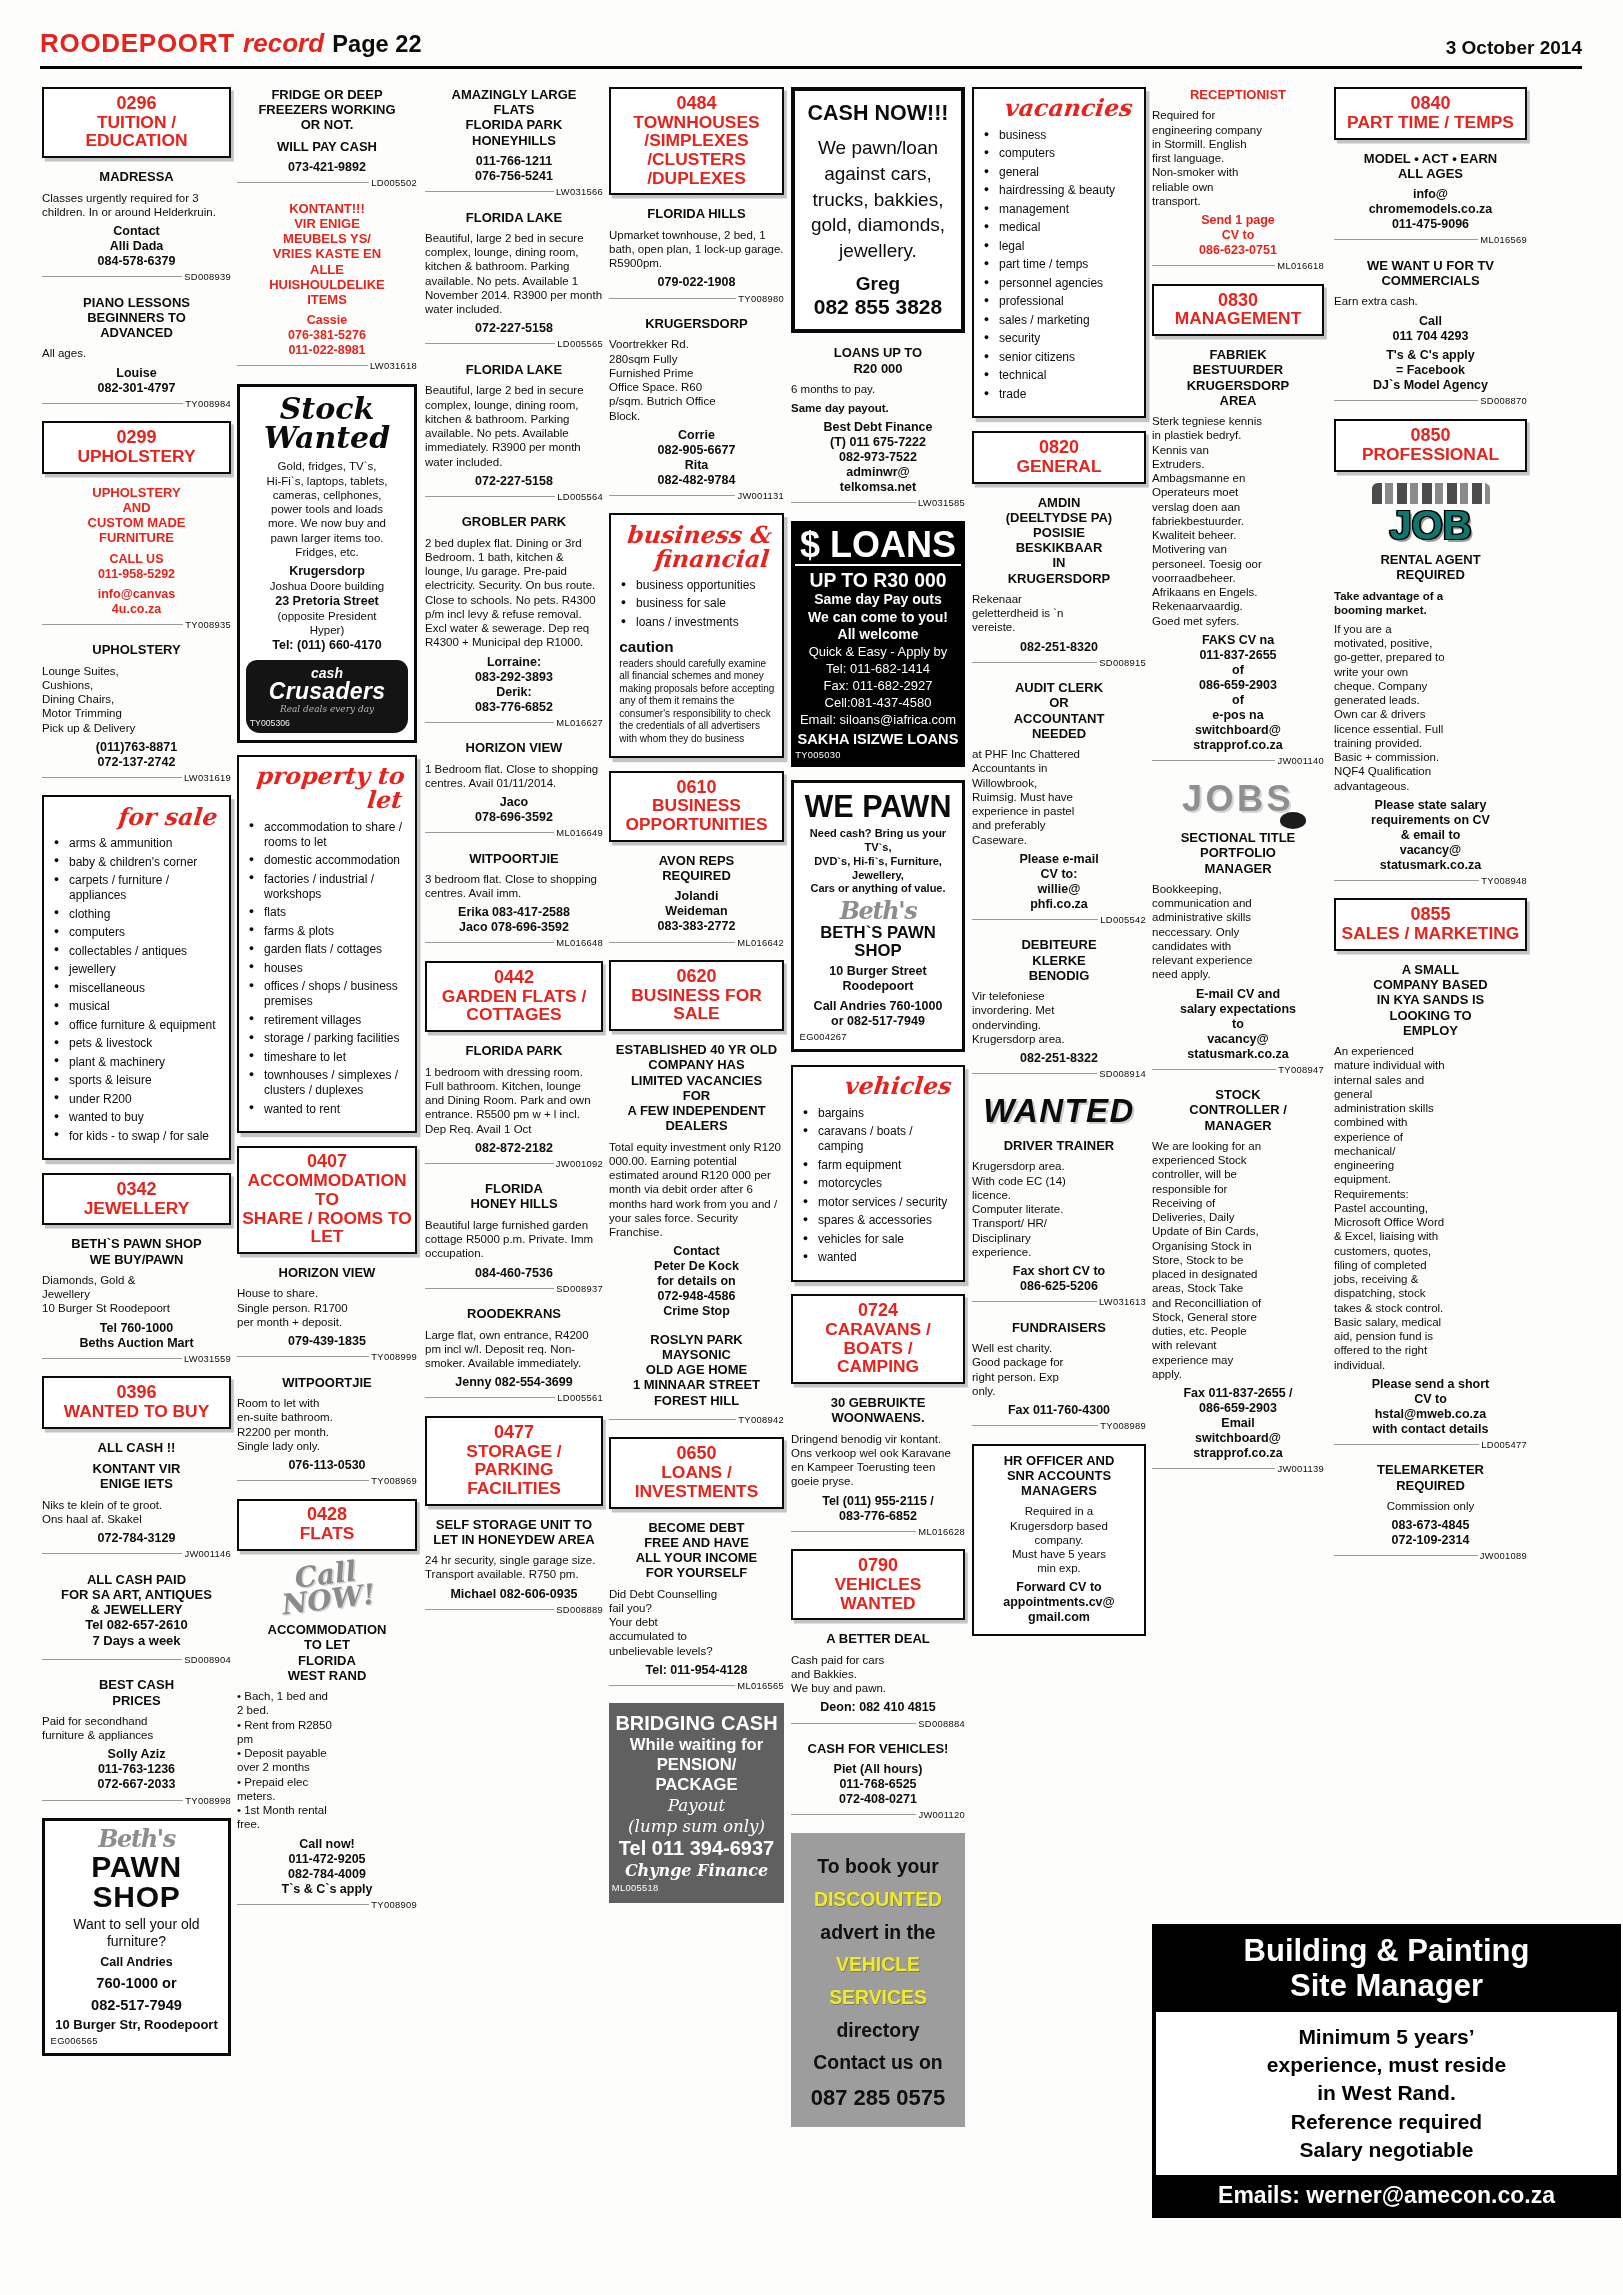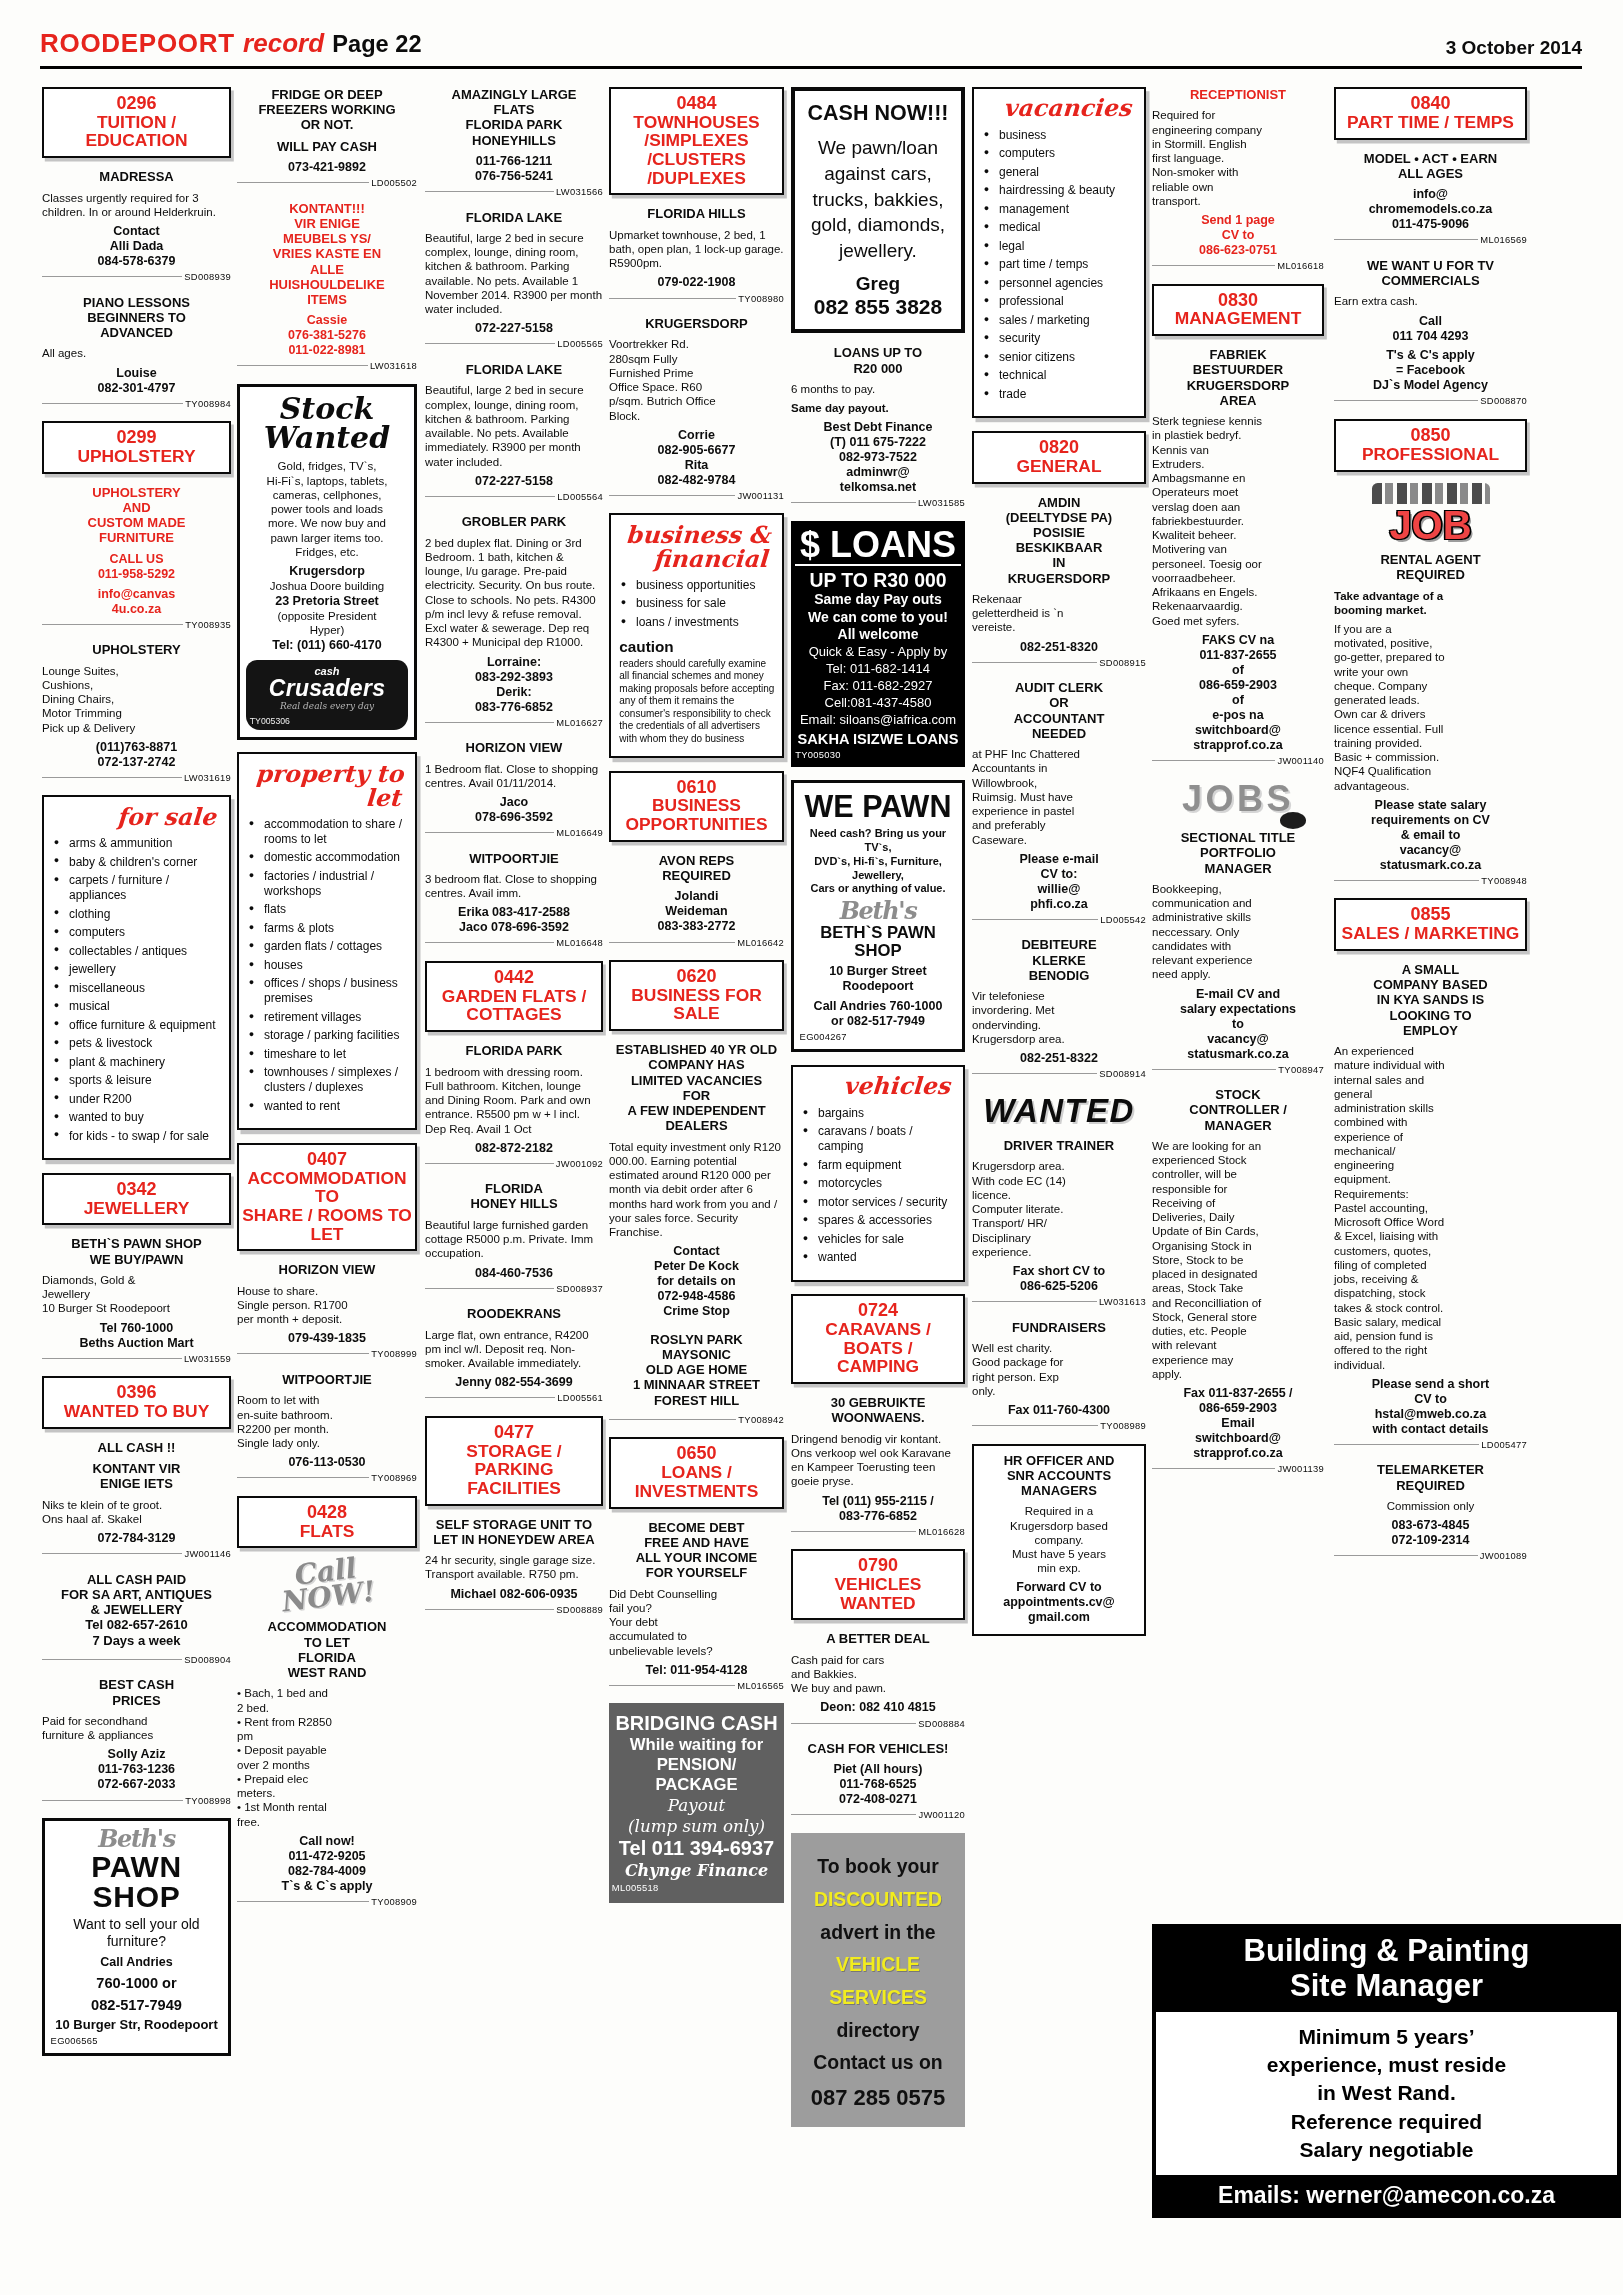--- a/index.html
+++ b/index.html
@@ -45,27 +45,27 @@
 .bc2{text-align:center;font-size:11.5px;line-height:1.2;margin:0.7px 0;}
 .ref{display:flex;align-items:center;gap:2.1px;margin-top:2.1px;}
 .ref::before{content:"";flex:1;border-top:1.4px solid #9a9a9a;}
 .ref.left::before{display:none;}
 .ref .code{font-size:9.4px;letter-spacing:0.3px;}
 
 .cnl{color:#8b8b8b;font-family:"DejaVu Serif",serif;font-weight:bold;font-style:italic;font-size:28px;line-height:.9;text-align:center;transform:rotate(-7deg);margin:2.8px 0 9.7px;text-shadow:1.4px 1.4px 0 #d6d6d6;}
 .wl{font-weight:bold;font-style:italic;font-size:33px;letter-spacing:1.4px;text-align:center;margin:1.4px 0 8.3px;text-shadow:2.1px 2.1px 0 #cfcfcf;}
 .jl{position:relative;color:#8f8f8f;font-weight:bold;font-size:36px;letter-spacing:3.5px;text-align:center;text-shadow:2.1px 2.1px 0 #d5d5d5;margin:0 0 9.7px;}
 .jl::after{content:"";position:absolute;right:18px;bottom:-8.3px;width:26px;height:16.7px;background:#1c1c1c;border-radius:50%;}
-.jbl{position:relative;text-align:center;font-weight:bold;font-size:40px;line-height:1;color:#ef4444;text-shadow:-1.4px -1.4px 0 #000,1.4px -1.4px 0 #000,-1.4px 1.4px 0 #000,1.4px 1.4px 0 #000,2.8px 2.8px 0 #9c9c9c;margin:1.4px 0 7px;}
+.jbl{position:relative;text-align:center;font-weight:bold;font-size:40px;line-height:1;color:#0f766e;text-shadow:-1.4px -1.4px 0 #000,1.4px -1.4px 0 #000,-1.4px 1.4px 0 #000,1.4px 1.4px 0 #000,2.8px 2.8px 0 #9c9c9c;margin:1.4px 0 7px;}
 .jbl::before{content:"";display:block;width:118px;height:21px;margin:0 auto 1.4px;border-radius:5.6px 5.6px 0 0;background:repeating-linear-gradient(90deg,#4c4c4c 0 9.7px,#fdfdfb 9.7px 13px,#8a8a8a 13px 21px,#fdfdfb 21px 25px);}
 .blogo{color:#8d8d8d;font-family:"DejaVu Serif",serif;font-weight:bold;font-style:italic;font-size:24px;line-height:.95;text-align:center;letter-spacing:-1.4px;margin-bottom:1.4px;}
 
 .stock .swt{font-family:"DejaVu Serif",serif;font-weight:bold;font-style:italic;font-size:30px;line-height:.95;text-align:center;margin:1.4px 0 7px;}
 .cclogo{background:#141414;border-radius:11px 11px 14px 14px;color:#fff;text-align:center;padding:7px 4.2px 4.2px;margin-top:7px;}
-.cc-cash{font-style:italic;font-weight:bold;font-size:11px;line-height:.9;}
+.cc-cash{font-style:italic;font-weight:bold;font-size:14px;line-height:.9;}
 .cc-name{font-weight:bold;font-style:italic;font-size:23px;line-height:1;letter-spacing:0.3px;}
 .cc-tag{font-family:"DejaVu Serif",serif;font-style:italic;color:#b5b5b5;font-size:9px;margin-top:1.4px;}
 .cc-ref{text-align:left;font-size:8.7px;color:#efefef;margin-top:4.2px;}
 
 .beths-big{text-align:center;}
 .bps{font-weight:bold;font-size:30px;letter-spacing:0.7px;line-height:1;margin:1.4px 0 4.2px;}
 .bq{font-size:14px;line-height:1.2;margin-bottom:4.2px;}
 .baddr{font-weight:bold;font-size:13px;margin-top:2.8px;}
 .we-pawn{text-align:center;}
 .wpt{font-weight:bold;font-size:30.5px;line-height:1;margin:1.4px 0 5.6px;}

